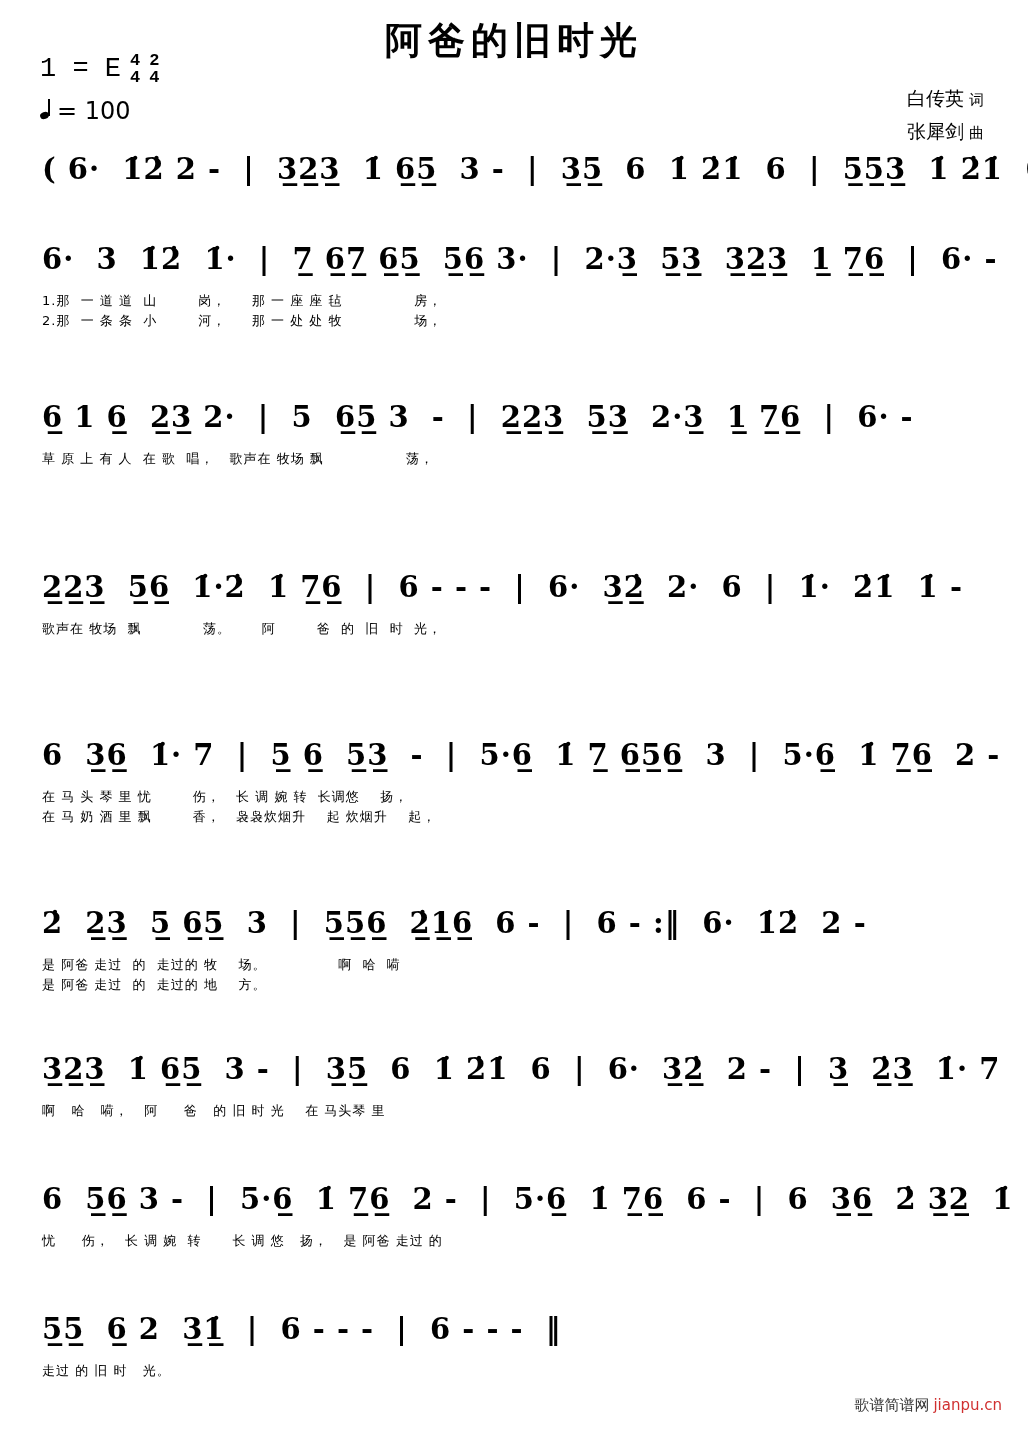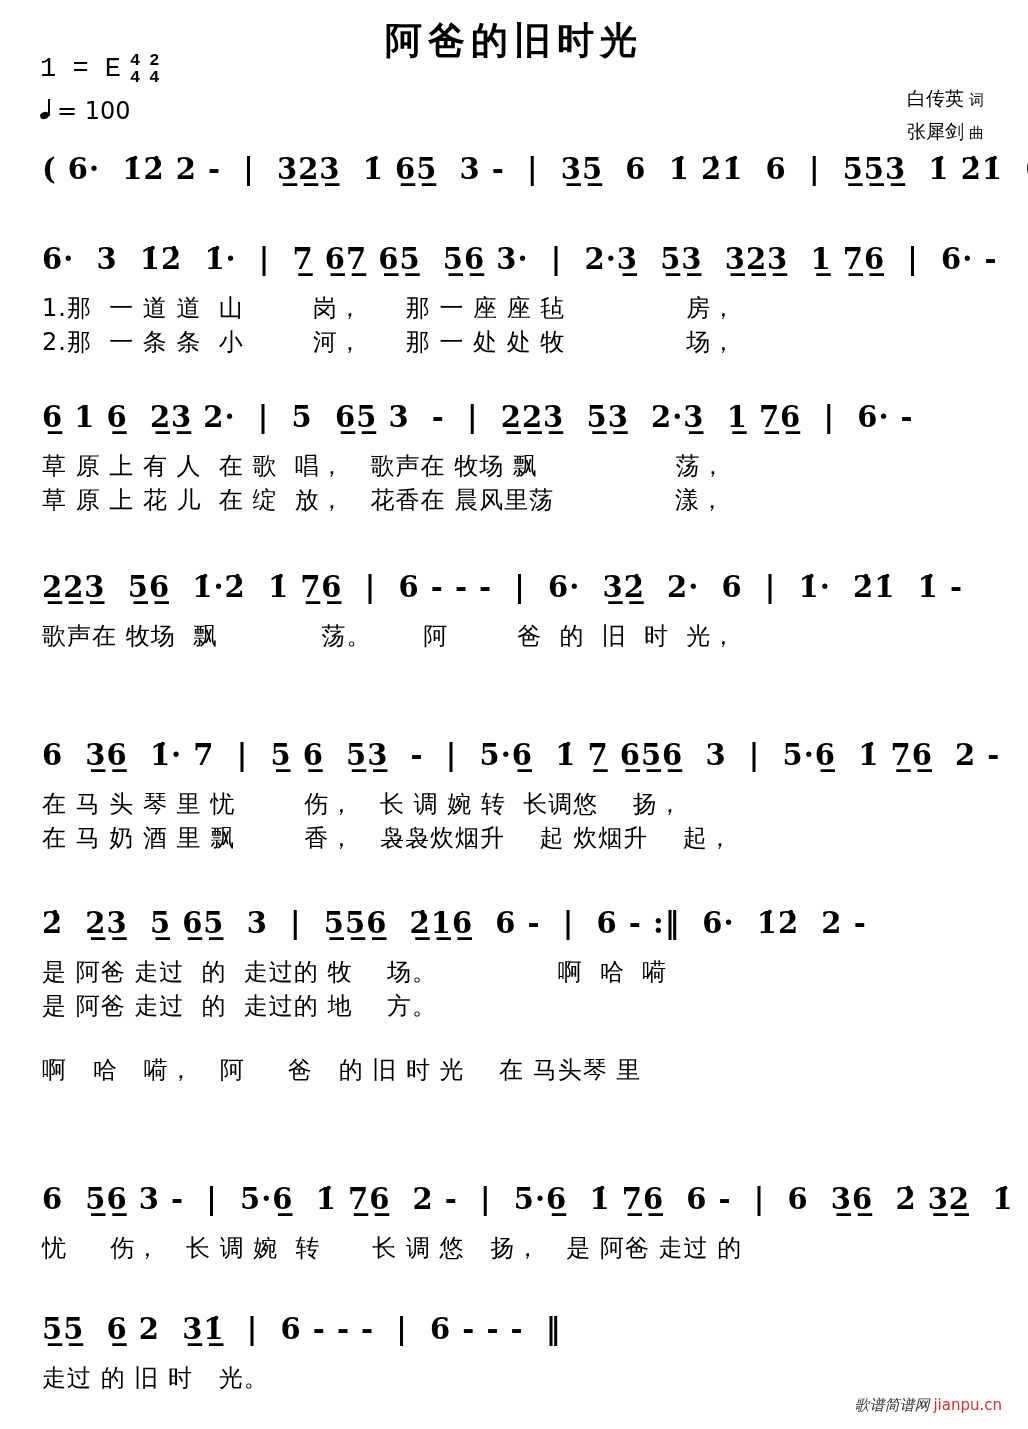--- a/index.html
+++ b/index.html
@@ -37,31 +37,31 @@
   .line{position:absolute;left:42px;width:946px;}
   .notes{
     font-family:"DejaVu Serif","Liberation Serif",serif;
     font-size:29px;font-weight:bold;letter-spacing:1px;
     white-space:pre;
     height:48px;
     display:block;
   }
   .lyric{
     font-family:"DejaVu Sans","Liberation Sans",sans-serif;
-    font-size:24px;letter-spacing:1px;white-space:pre;
+    font-size:13px;letter-spacing:1px;white-space:pre;
     margin-top:2px;
     display:block;
   }
 
   .watermark{
     position:absolute;right:26px;bottom:14px;
     font-size:15px;color:#d03030;
     font-family:"DejaVu Sans","Liberation Sans",sans-serif;
   }
-  .watermark .cn{color:#333;margin-right:4px;font-style:italic;}
+  .watermark .cn{color:#333;margin-right:4px;}
 </style>
 </head>
 <body>
 
 <div class="sheet">
 
   <div class="title">阿爸的旧时光</div>
 
   <div class="keyblock">
     <div class="key-line">
@@ -99,41 +99,41 @@
 
   <div class="line" style="top:242px;">
     <span class="notes">6·  3  1̇2̇  1̇·  |  7̲ 6̲7̲ 6̲5̲  5̲6̲ 3·  |  2·3̲  5̲3̲  3̲2̲3̲  1̲ 7̲6̲  |  6· -</span>
     <span class="lyric">1.那  一 道 道  山        岗，     那 一 座 座 毡              房，</span>
     <span class="lyric">2.那  一 条 条  小        河，     那 一 处 处 牧              场，</span>
   </div>
 
   <div class="line" style="top:400px;">
     <span class="notes">6̲ 1 6̲  2̲3̲ 2·  |  5  6̲5̲ 3  -  |  2̲2̲3̲  5̲3̲  2·3̲  1̲ 7̲6̲  |  6· -</span>
     <span class="lyric">草 原 上 有 人  在 歌  唱，   歌声在 牧场 飘                荡，</span>
-    <span class="lyric">草 原 上 花 儿  在 绽  放，   花香在 晨风里荡              漾，</span>
   </div>
 
   <div class="line" style="top:570px;">
     <span class="notes">2̲2̲3̲  5̲6̲  1̇·2̇  1̇ 7̲6̲  |  6 - - -  |  6·  3̲2̲̇  2·  6  |  1̇·  2̇1̇  1̇ -</span>
     <span class="lyric">歌声在 牧场  飘            荡。      阿        爸  的  旧  时  光，</span>
   </div>
 
   <div class="line" style="top:738px;">
     <span class="notes">6  3̲6̲  1̇· 7  |  5̲ 6̲  5̲3̲  -  |  5·6̲  1̇ 7̲ 6̲5̲6̲  3  |  5·6̲  1̇ 7̲6̲  2 -</span>
     <span class="lyric">在 马 头 琴 里 忧        伤，   长 调 婉 转  长调悠    扬，</span>
     <span class="lyric">在 马 奶 酒 里 飘        香，   袅袅炊烟升    起 炊烟升    起，</span>
   </div>
 
   <div class="line" style="top:906px;">
     <span class="notes">2̇  2̲3̲  5̲ 6̲5̲  3  |  5̲5̲6̲  2̲̇1̲6̲  6 -  |  6 - :‖  6·  1̇2̇  2 -</span>
     <span class="lyric">是 阿爸 走过  的  走过的 牧    场。              啊  哈  嗬</span>
     <span class="lyric">是 阿爸 走过  的  走过的 地    方。</span>
   </div>
 
   <div class="line" style="top:1052px;">
+    <span class="notes">3̲2̲3̲  1̇ 6̲5̲  3 -  |  3̲5̲  6  1̇ 2̇1̇  6  |  6·  3̲2̲̇  2 -  |  3̲  2̲̇3̲  1̇· 7</span>
     <span class="lyric">啊   哈   嗬，   阿     爸   的 旧 时 光    在 马头琴 里</span>
   </div>
 
   <div class="line" style="top:1182px;">
     <span class="notes">6  5̲6̲ 3 -  |  5·6̲  1̇ 7̲6̲  2 -  |  5·6̲  1̇ 7̲6̲  6 -  |  6  3̲6̲  2̇ 3̲2̲  1̇</span>
     <span class="lyric">忧     伤，   长 调 婉  转      长 调 悠   扬，   是 阿爸 走过 的</span>
   </div>
 
   <div class="line" style="top:1312px;">
     <span class="notes">5̲5̲  6̲ 2  3̲1̲̇  |  6 - - -  |  6 - - -  ‖</span>

